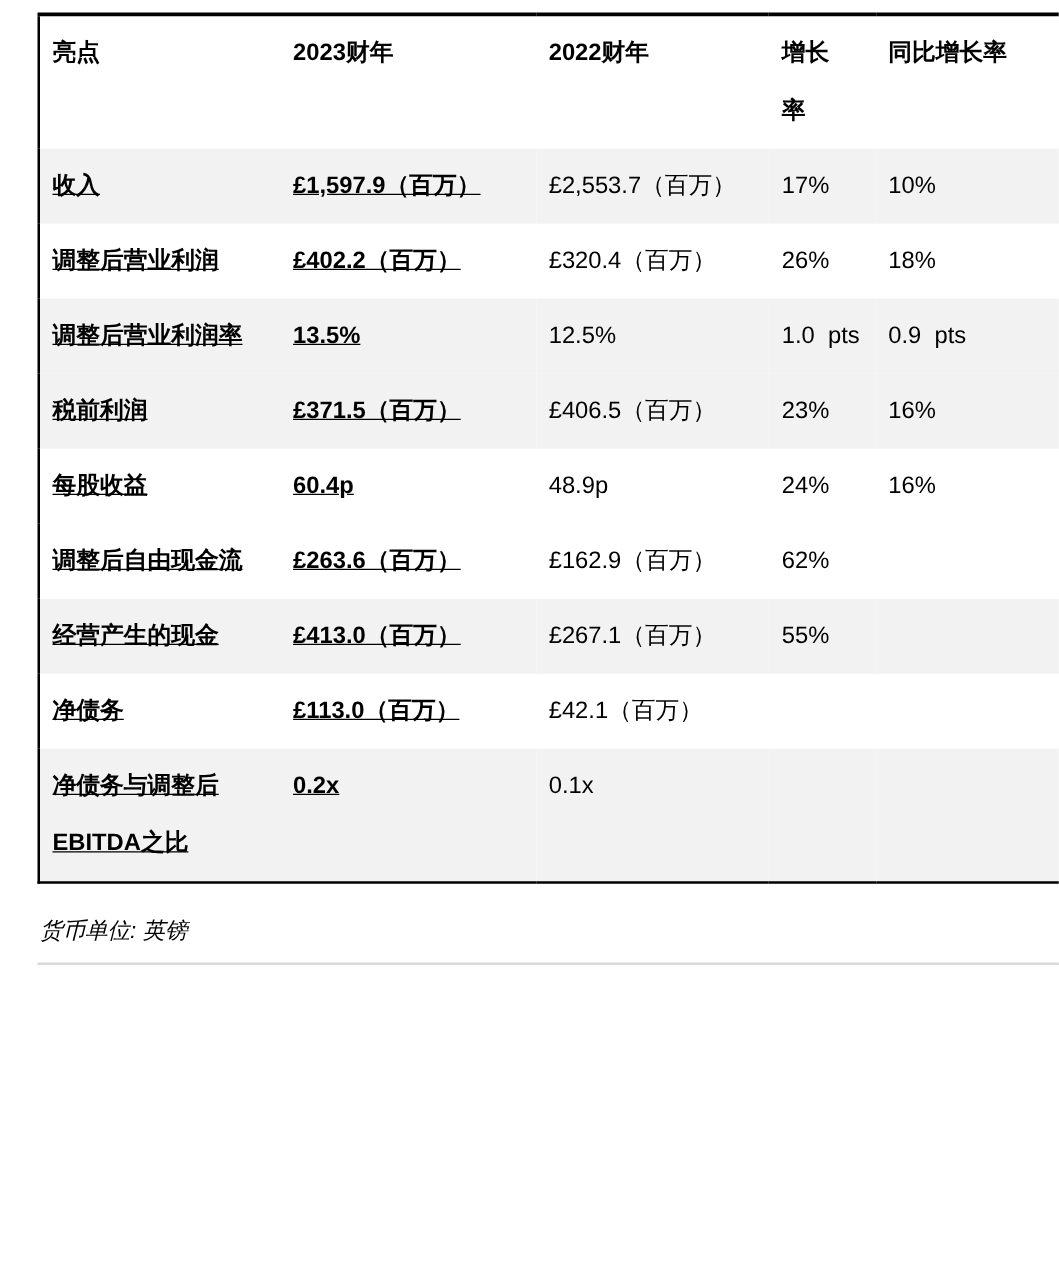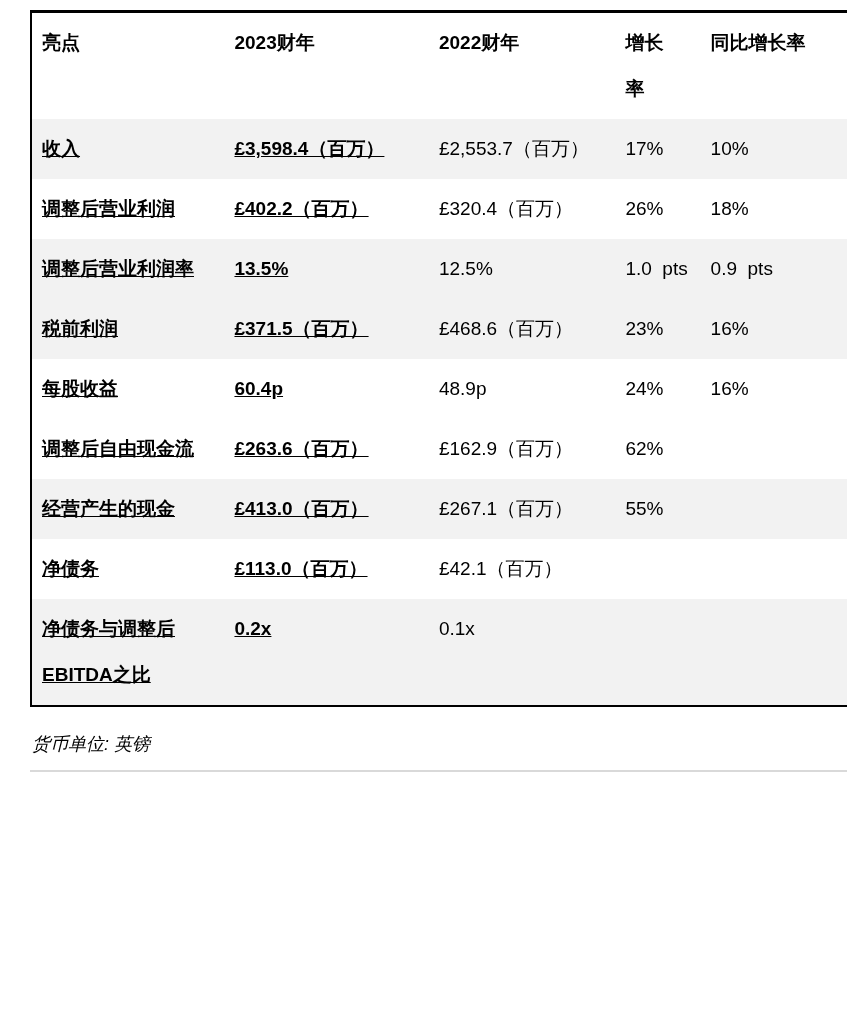--- a/index.html
+++ b/index.html
@@ -76,21 +76,21 @@
         <th>亮点</th>
         <th>2023财年</th>
         <th>2022财年</th>
         <th><span class="narrow-header">增长率</span></th>
         <th>同比增长率</th>
       </tr>
     </thead>
     <tbody>
         <tr class="alt">
           <td class="cell-label">收入</td>
-          <td class="cell-fy2023">£3,598.4（百万）</td>
+          <td class="cell-fy2023">£1,597.9（百万）</td>
           <td class="cell-fy2022">£2,553.7（百万）</td>
           <td class="cell-growth">17%</td>
           <td class="cell-yoy">10%</td>
         </tr>
         <tr>
           <td class="cell-label">调整后营业利润</td>
           <td class="cell-fy2023">£402.2（百万）</td>
           <td class="cell-fy2022">£320.4（百万）</td>
           <td class="cell-growth">26%</td>
           <td class="cell-yoy">18%</td>
@@ -98,21 +98,21 @@
         <tr class="alt">
           <td class="cell-label">调整后营业利润率</td>
           <td class="cell-fy2023">13.5%</td>
           <td class="cell-fy2022">12.5%</td>
           <td class="cell-growth">1.0  pts</td>
           <td class="cell-yoy">0.9  pts</td>
         </tr>
         <tr class="alt">
           <td class="cell-label">税前利润</td>
           <td class="cell-fy2023">£371.5（百万）</td>
-          <td class="cell-fy2022">£468.6（百万）</td>
+          <td class="cell-fy2022">£406.5（百万）</td>
           <td class="cell-growth">23%</td>
           <td class="cell-yoy">16%</td>
         </tr>
         <tr>
           <td class="cell-label">每股收益</td>
           <td class="cell-fy2023">60.4p</td>
           <td class="cell-fy2022">48.9p</td>
           <td class="cell-growth">24%</td>
           <td class="cell-yoy">16%</td>
         </tr>

